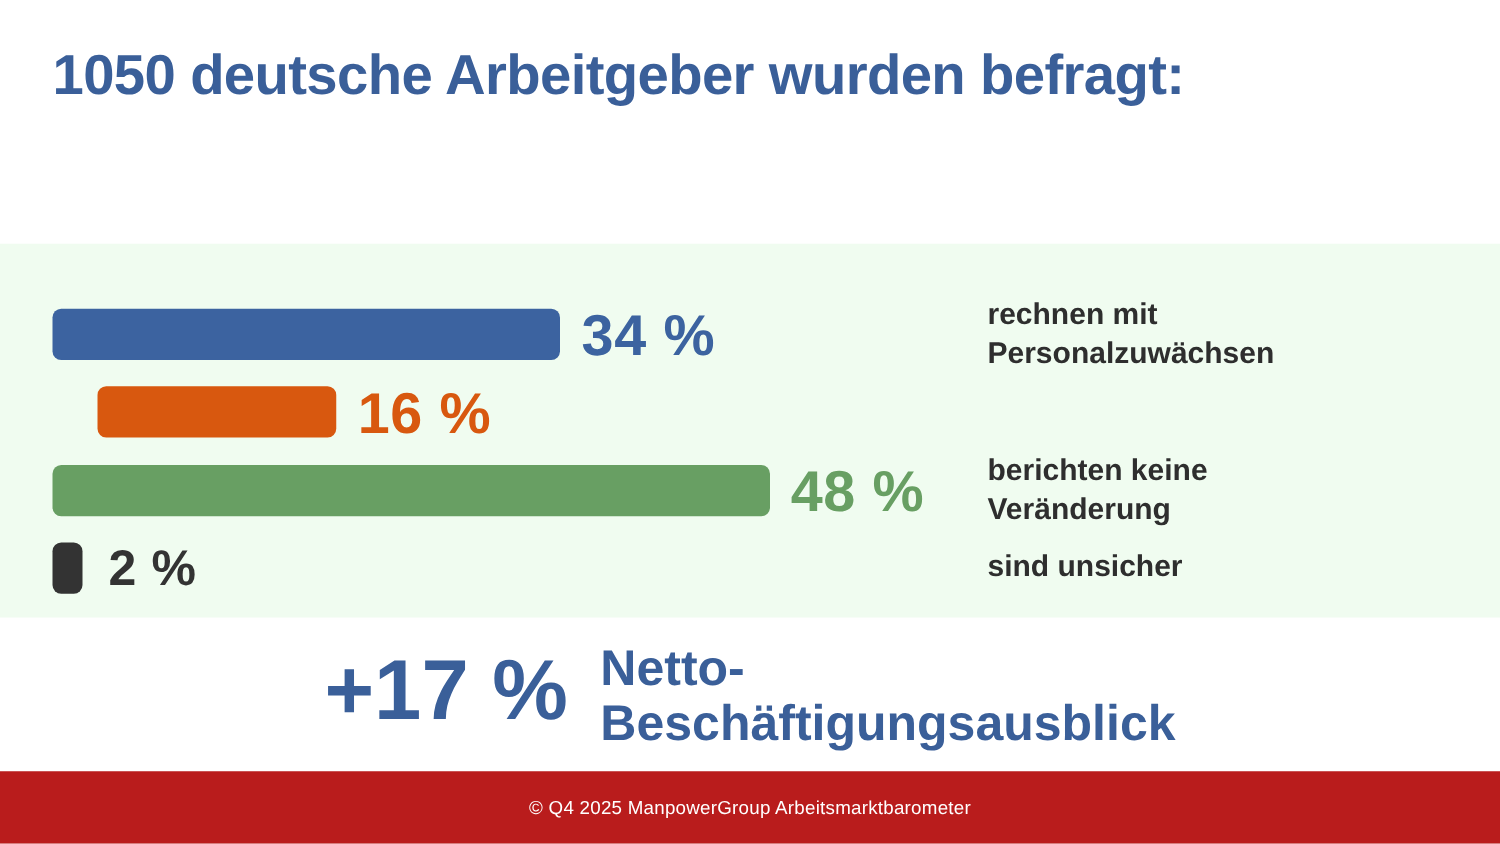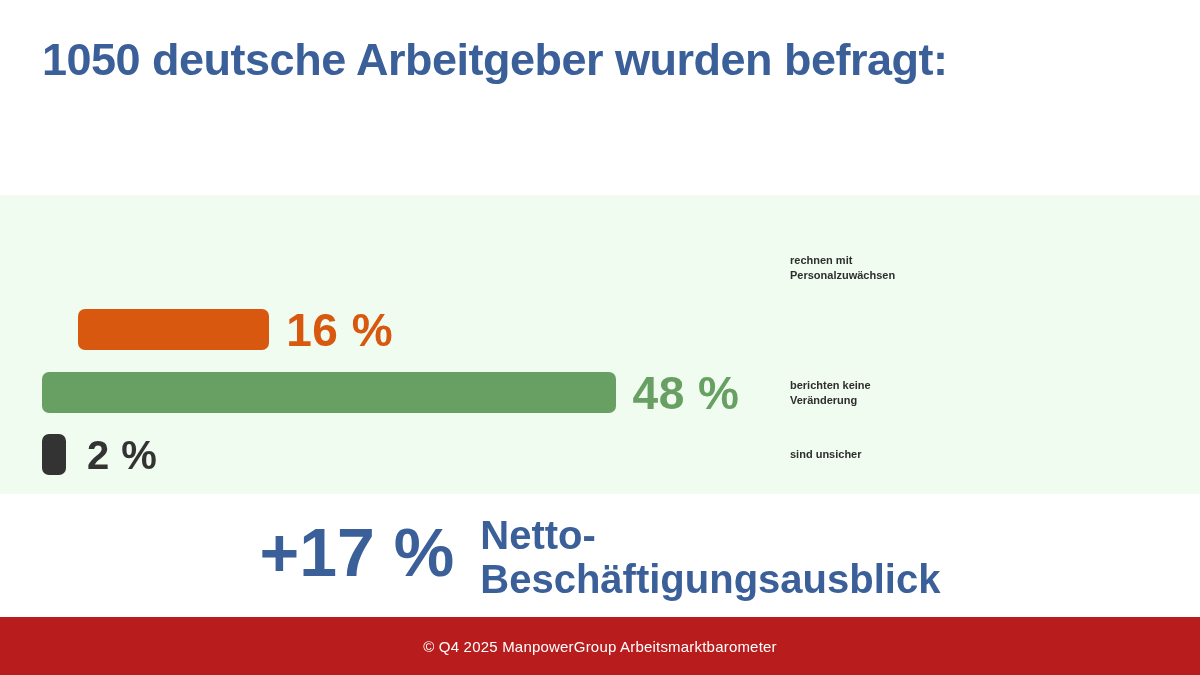--- a/index.html
+++ b/index.html
@@ -89,21 +89,21 @@
     white-space: nowrap;
     letter-spacing: 0.5px;
   }
   .bar-value.small {
     font-size: 40px;
     margin-left: 21px;
   }
   .bar-label {
     position: absolute;
     left: 790px;
-    font-size: 11px;
+    font-size: 24px;
     font-weight: bold;
     line-height: 1.28;
     color: #2e2e2e;
     white-space: pre-line;
     max-width: 380px;
   }
 
   
   .net-outlook {
     flex: 1;
@@ -151,20 +151,24 @@
 
 <div class="infographic">
 
   <div class="header">
     <h1 class="headline">1050 deutsche Arbeitgeber wurden befragt:</h1>
   </div>
 
   <div class="chart-panel">
     <div class="bar-rows" id="bar-rows">
         <div class="bar-row" style="top: 22px;">
+          <div class="bar-track">
+            <div class="bar" style="width: 406.3px; background: rgb(60, 99, 160);"></div>
+            <div class="bar-value" style="color: rgb(60, 99, 160);">34 %</div>
+          </div>
           <div class="bar-label">rechnen mit
 Personalzuwächsen</div>
         </div>
         <div class="bar-row" style="top: 84px; padding-left: 36px;">
           <div class="bar-track">
             <div class="bar" style="width: 191.2px; background: rgb(216, 88, 15);"></div>
             <div class="bar-value" style="color: rgb(216, 88, 15);">16 %</div>
           </div>
         </div>
         <div class="bar-row" style="top: 147px;">

